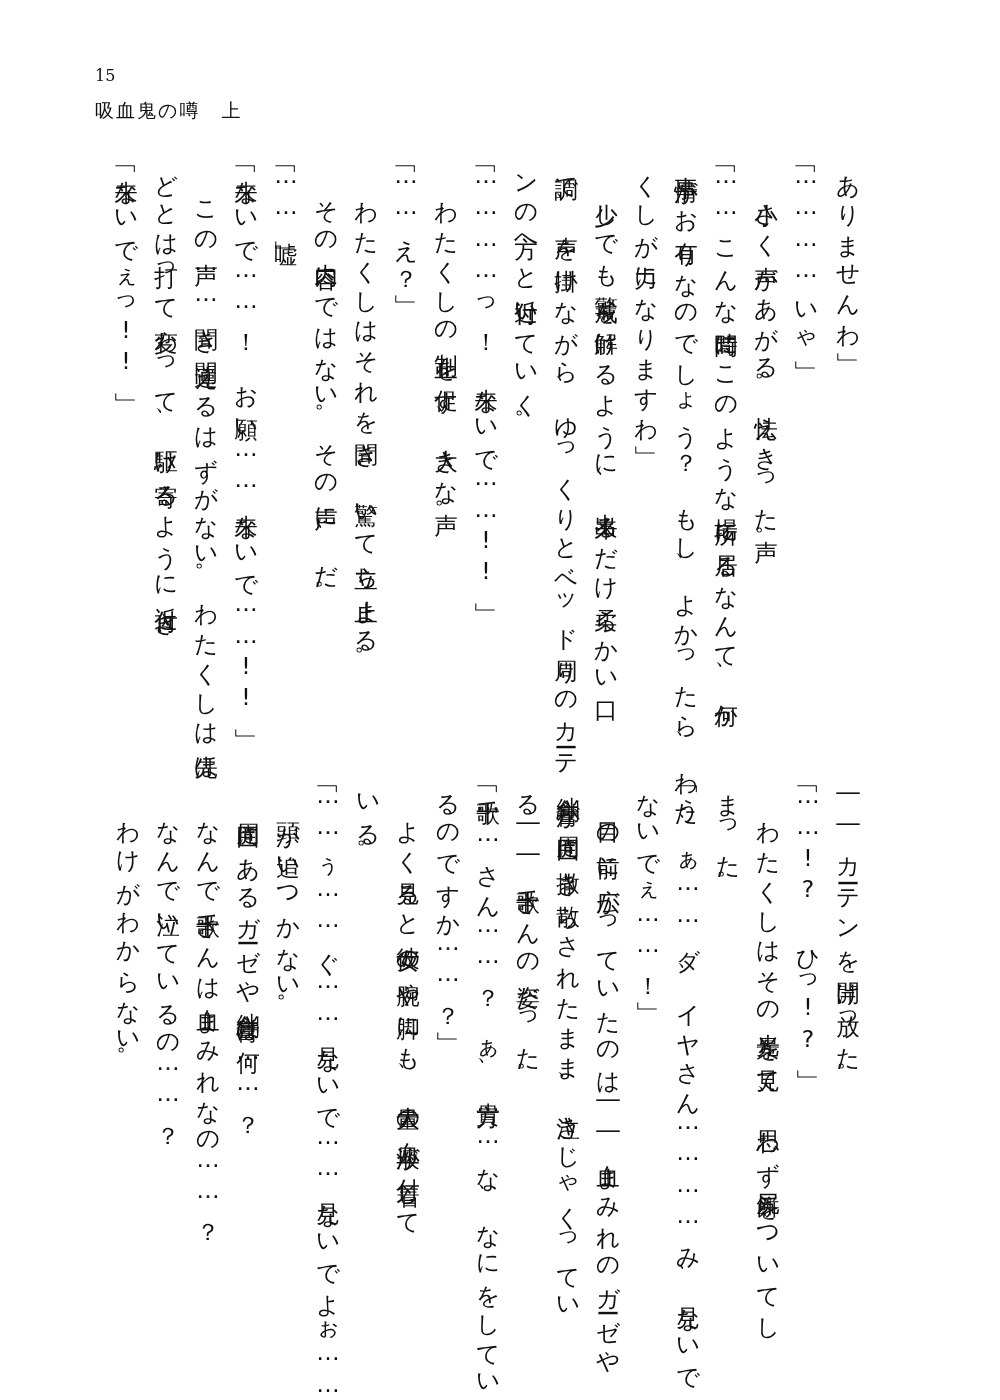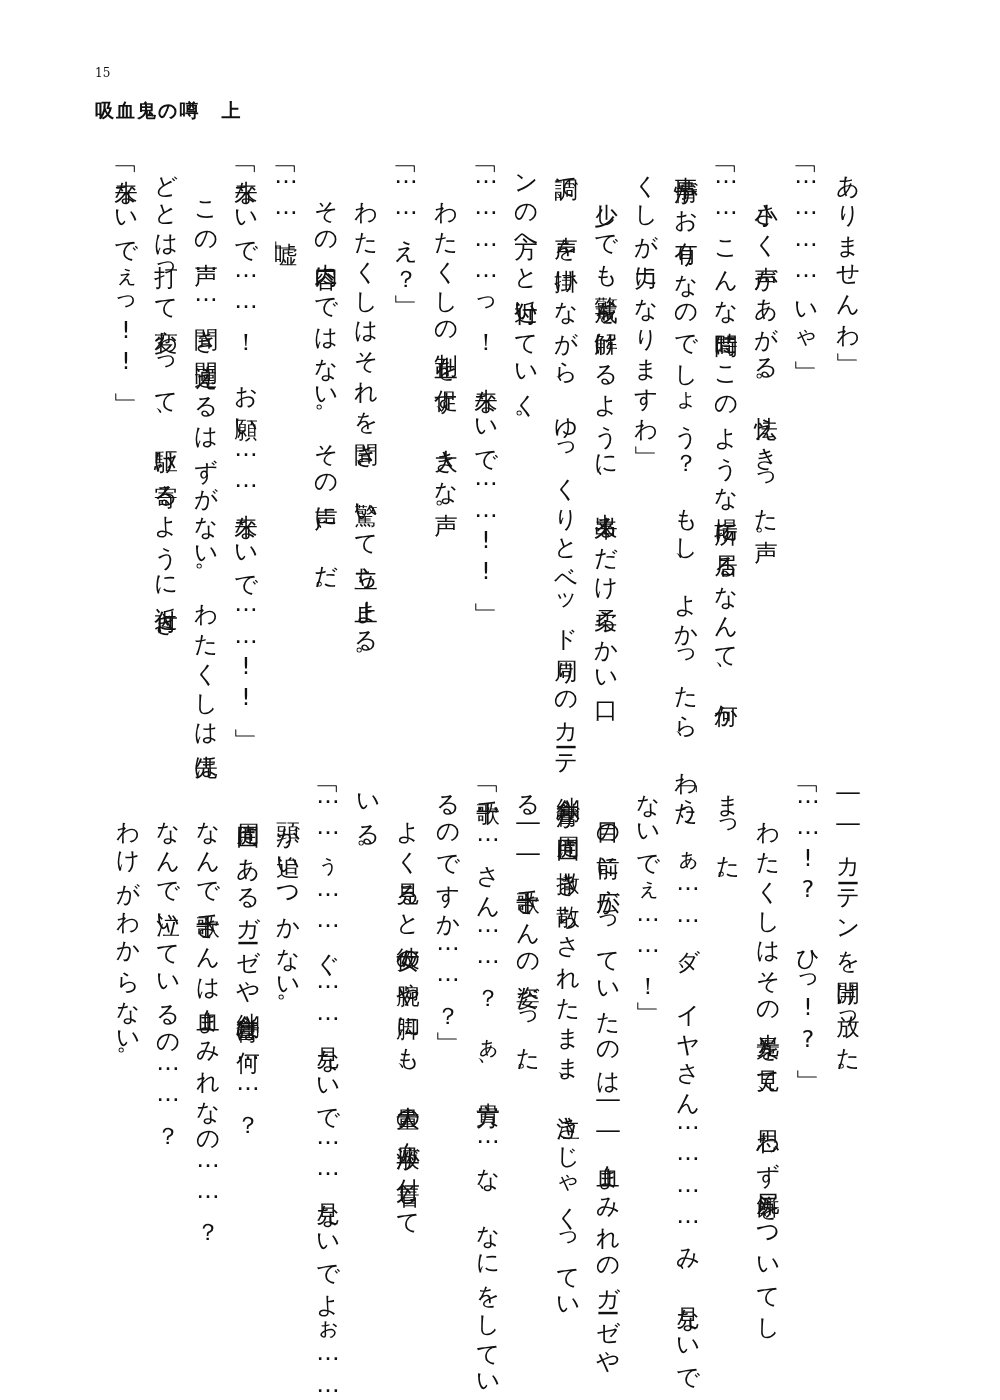--- a/index.html
+++ b/index.html
@@ -1,19 +1,19 @@
 <!DOCTYPE html>
 <html><head>
 <meta charset="utf-8">
 <style>
   html, body { margin: 0; padding: 0; background: #ffffff; }
   body { width: 1000px; height: 1400px; position: relative; overflow: hidden;
          font-family: "DejaVu Serif", "Liberation Serif", serif; color: #111; }
-  .page-number { position: absolute; left: 95px; top: 66px; font-size: 12px; }
-  .running-title { position: absolute; left: 95px; top: 98px; font-size: 19px; letter-spacing: 2px; font-weight: bold; }
+  .page-number { position: absolute; left: 95px; top: 66px; font-size: 16px; }
+  .running-title { position: absolute; left: 95px; top: 98px; font-size: 19px; letter-spacing: 2px; }
   .block { position: absolute; }
   .block-top { top: 158px; }
   .block-bottom { top: 778px; }
   .col {
     position: absolute;
     writing-mode: vertical-rl;
     text-orientation: upright;
     font-size: 23.5px;
     line-height: 40px;
     width: 40px;

